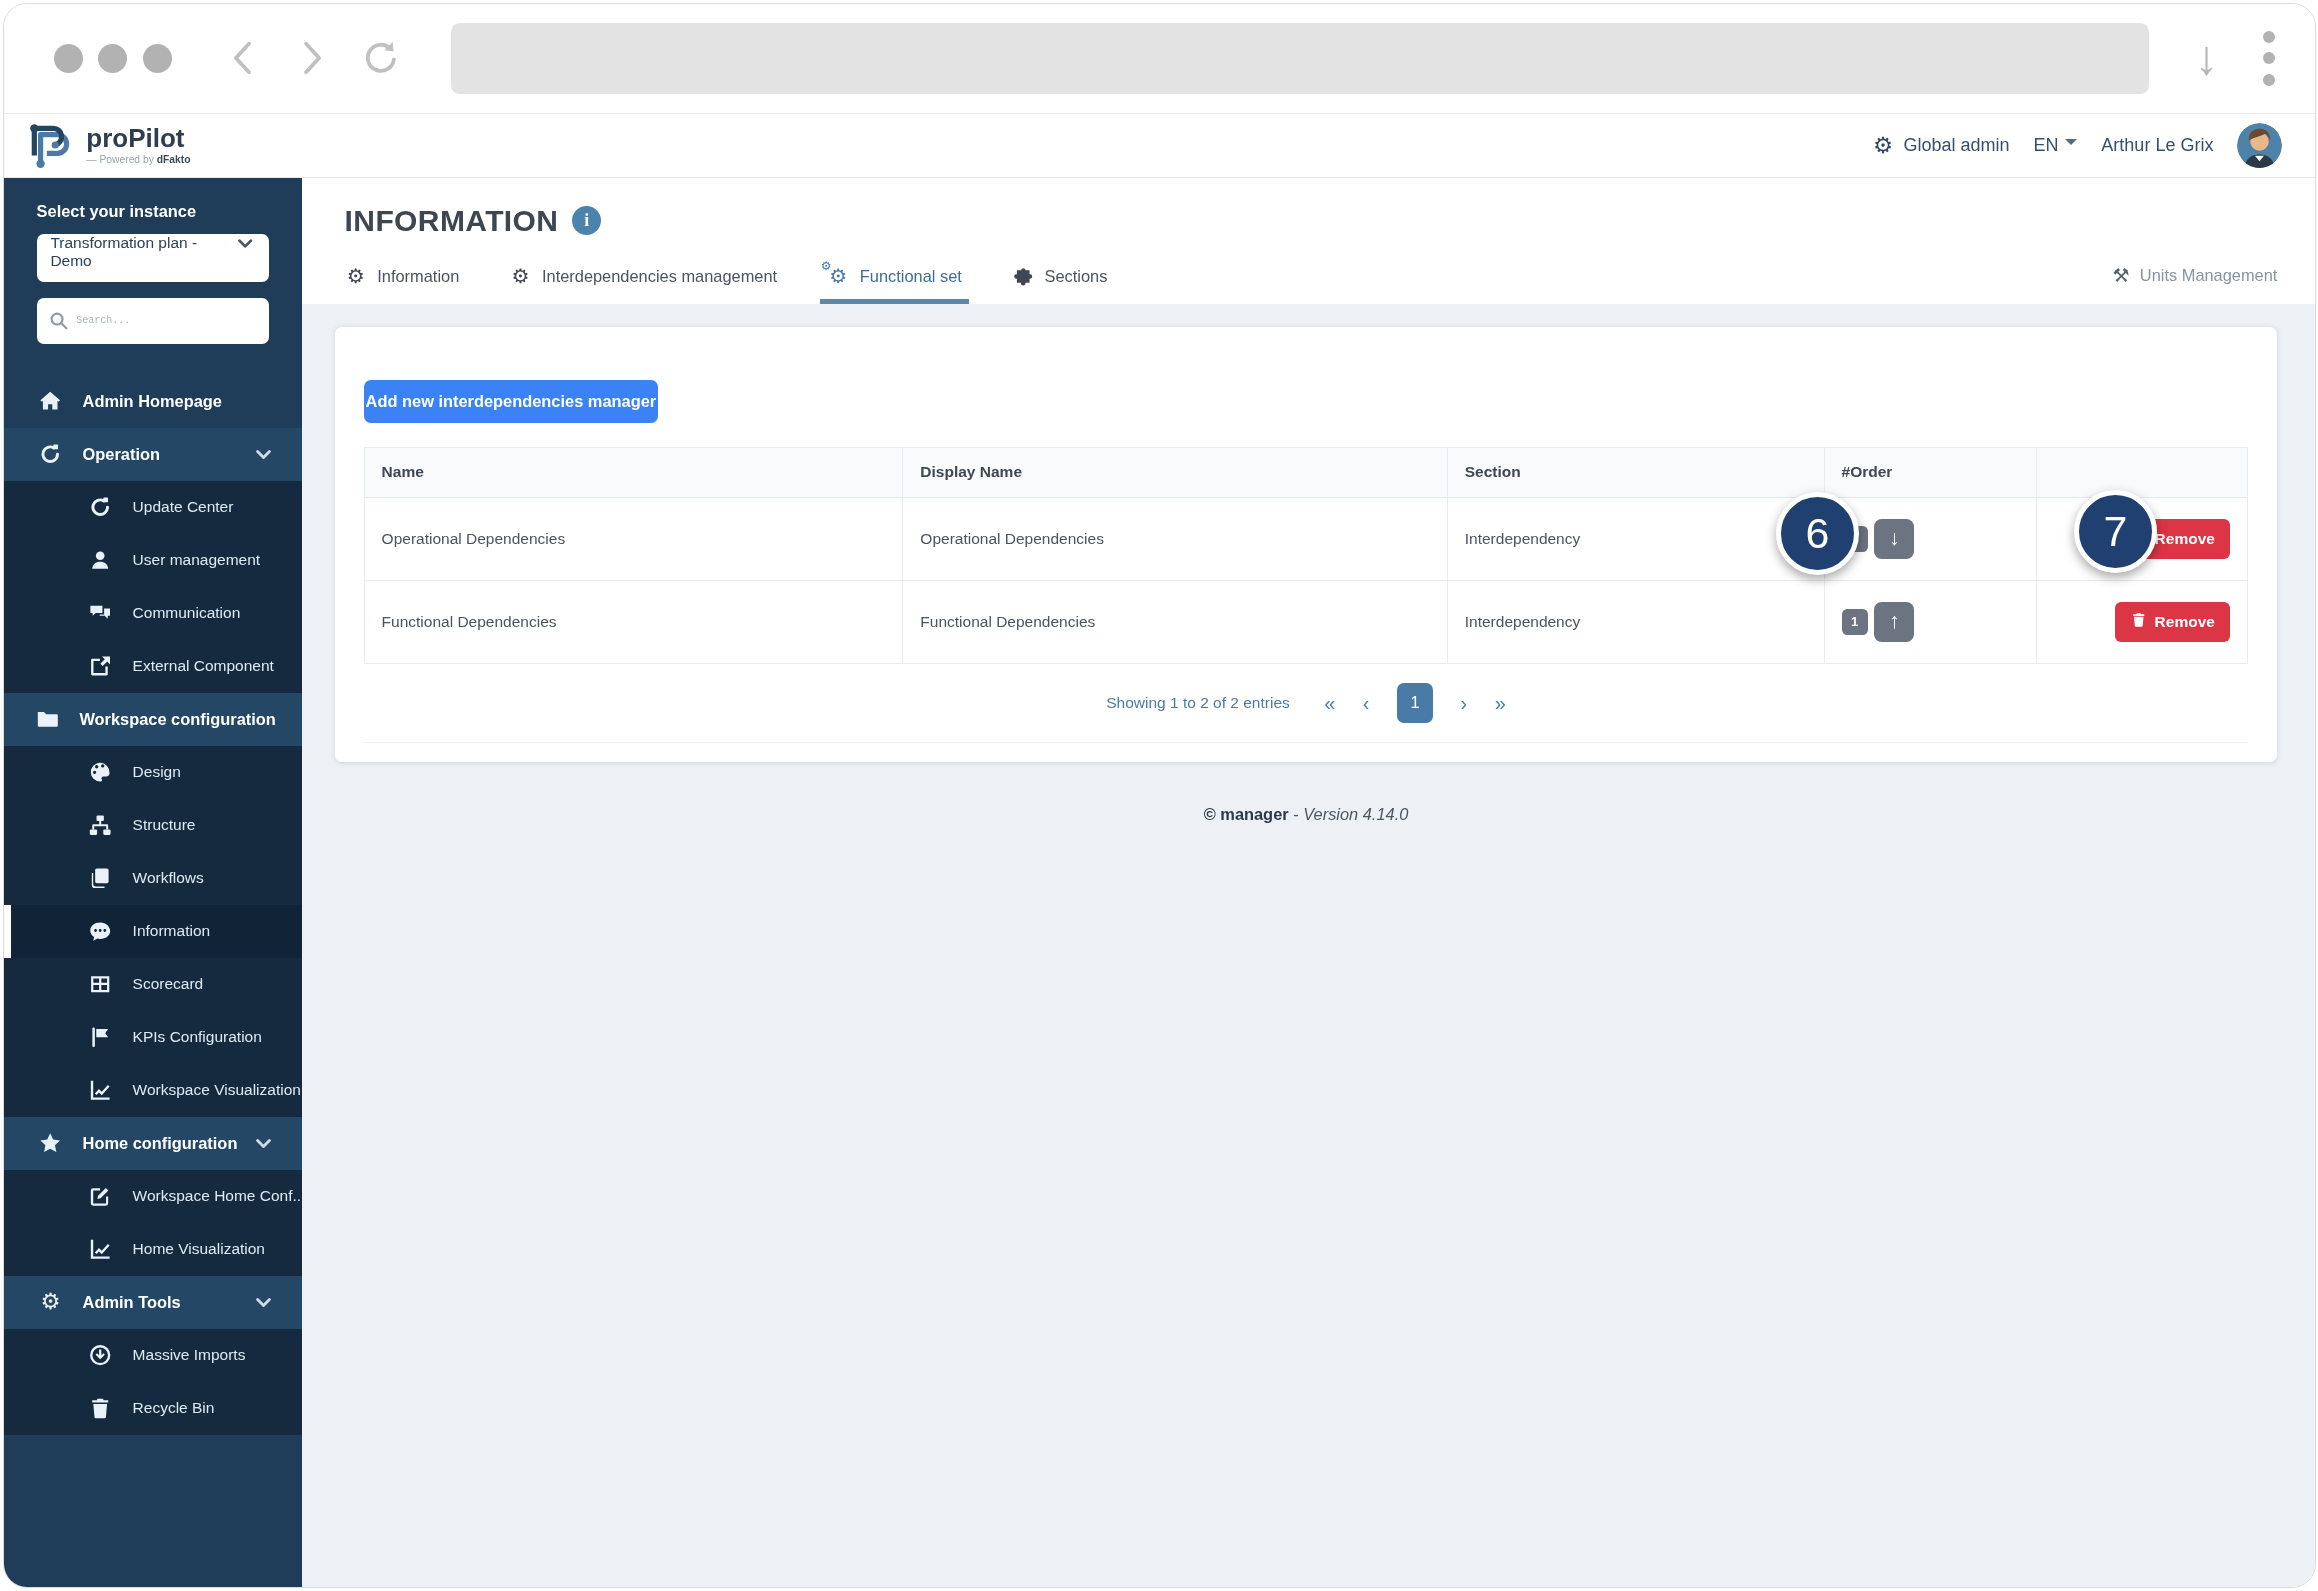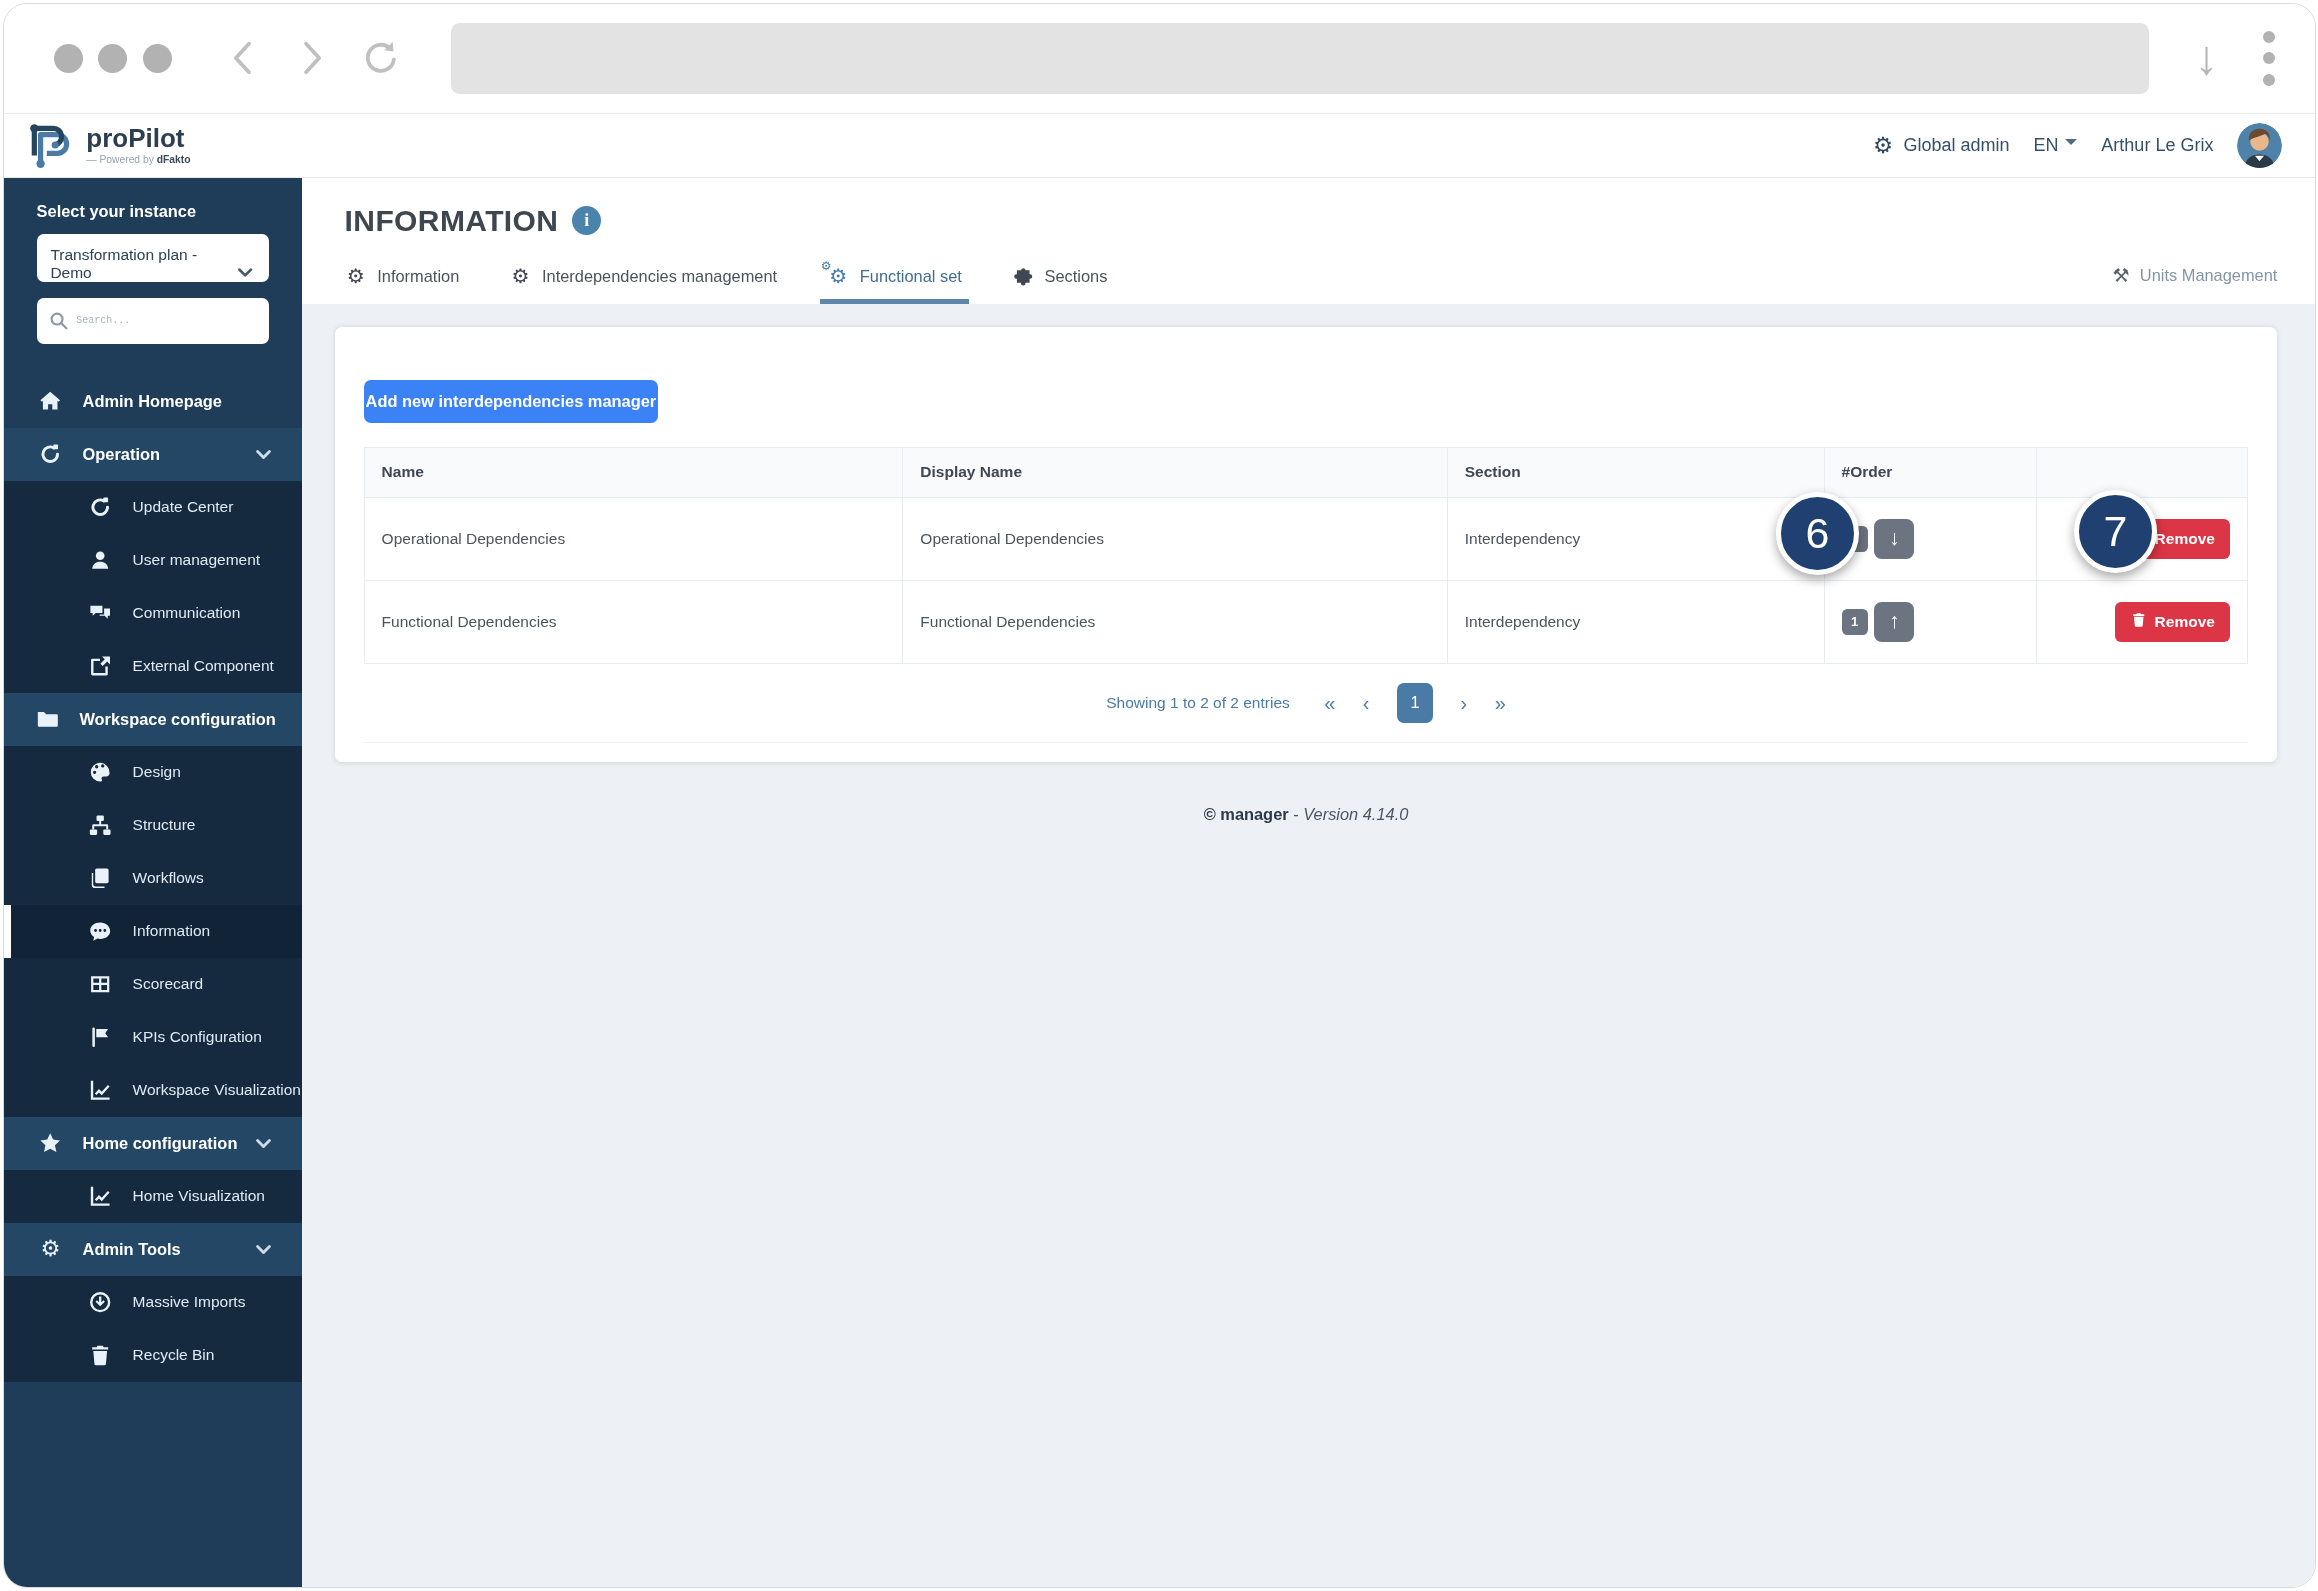--- a/index.html
+++ b/index.html
@@ -39,21 +39,21 @@
   .avatar svg { width: 100%; height: 100%; }
 
   
   .bodyrow { flex: 1; display: flex; min-height: 0; }
   .sidebar { width: 298px; flex: 0 0 auto; background: #1f3d59; color: #e9f1f8; }
   .content { flex: 1; min-width: 0; background: #edf1f5; display: flex; flex-direction: column; }
 
   
   .side-widgets { padding: 24px 33px 0; }
   .inst-label { font-size: 16.4px; font-weight: 700; color: #fff; margin-bottom: 13.8px; }
-  .select { height: 48px; background: #fff; border-radius: 6.9px; display: flex; align-items: flex-end;
+  .select { height: 48px; background: #fff; border-radius: 6.9px; display: flex; align-items: flex-start;
             justify-content: space-between; padding: 0 13.8px; color: #2b4257; font-size: 15.5px; cursor: pointer; }
   .select .chevd { width: 19px; height: 19px; color: #44586c; }
   .select .chevd svg { width: 100%; height: 100%; }
   .search { margin-top: 15.5px; height: 46px; background: #fff; border-radius: 6.9px; display: flex;
             align-items: center; padding: 0 12px; gap: 8.6px; }
   .search .sico { width: 19px; height: 19px; color: #8d9aa6; flex: 0 0 auto; }
   .search .sico svg { width: 100%; height: 100%; }
   .search input { border: 0; outline: 0; flex: 1; min-width: 0; font-size: 10px; color: #2b4257;
                   font-family: Liberation Mono, monospace; background: transparent; }
   .search input::placeholder { color: #a9b4bf; }
@@ -362,20 +362,29 @@
             <div class="side-item top group">
               <span class="ico">
                 <svg viewBox="0 0 16 16" fill="currentColor">
                   <path d="M8 .9l2.1 4.5 4.9.6-3.6 3.4 1 4.9L8 11.9l-4.4 2.4 1-4.9L1 6l4.9-.6Z"></path>
                 </svg>
               </span>
               <span class="lbl">Home configuration</span>
               <span class="chev"><svg viewBox="0 0 16 16" fill="none" stroke="currentColor" stroke-width="2.4" stroke-linecap="round" stroke-linejoin="round">
                   <path d="M3 5.5 8 10.5 13 5.5"></path>
                 </svg></span>
+            </div>
+            <div class="side-item sub">
+              <span class="ico">
+                <svg viewBox="0 0 16 16" fill="currentColor">
+                  <path d="M13.7 8.2v4.9a1.7 1.7 0 0 1-1.7 1.7H3a1.7 1.7 0 0 1-1.7-1.7V4A1.7 1.7 0 0 1 3 2.3h4.9V4H3v9.2h9.2V8.2Z"></path>
+                  <path d="M6 10l.5-2.3 5.5-5.5 1.8 1.8-5.5 5.5Z"></path>
+                </svg>
+              </span>
+              <span class="lbl">Workspace Home Conf...</span>
             </div>
             <div class="side-item sub">
               <span class="ico">
                 <svg viewBox="0 0 16 16" fill="currentColor">
                   <path d="M1.3 1.3H3v11.9h11.7v1.7H1.3Z"></path>
                   <path d="M4.2 10.3 7.1 7.2l2 2 4.4-4.9 1.2 1.1-5.6 6.2-2-2-1.7 1.9Z"></path>
                 </svg>
               </span>
               <span class="lbl">Home Visualization</span>
             </div>

